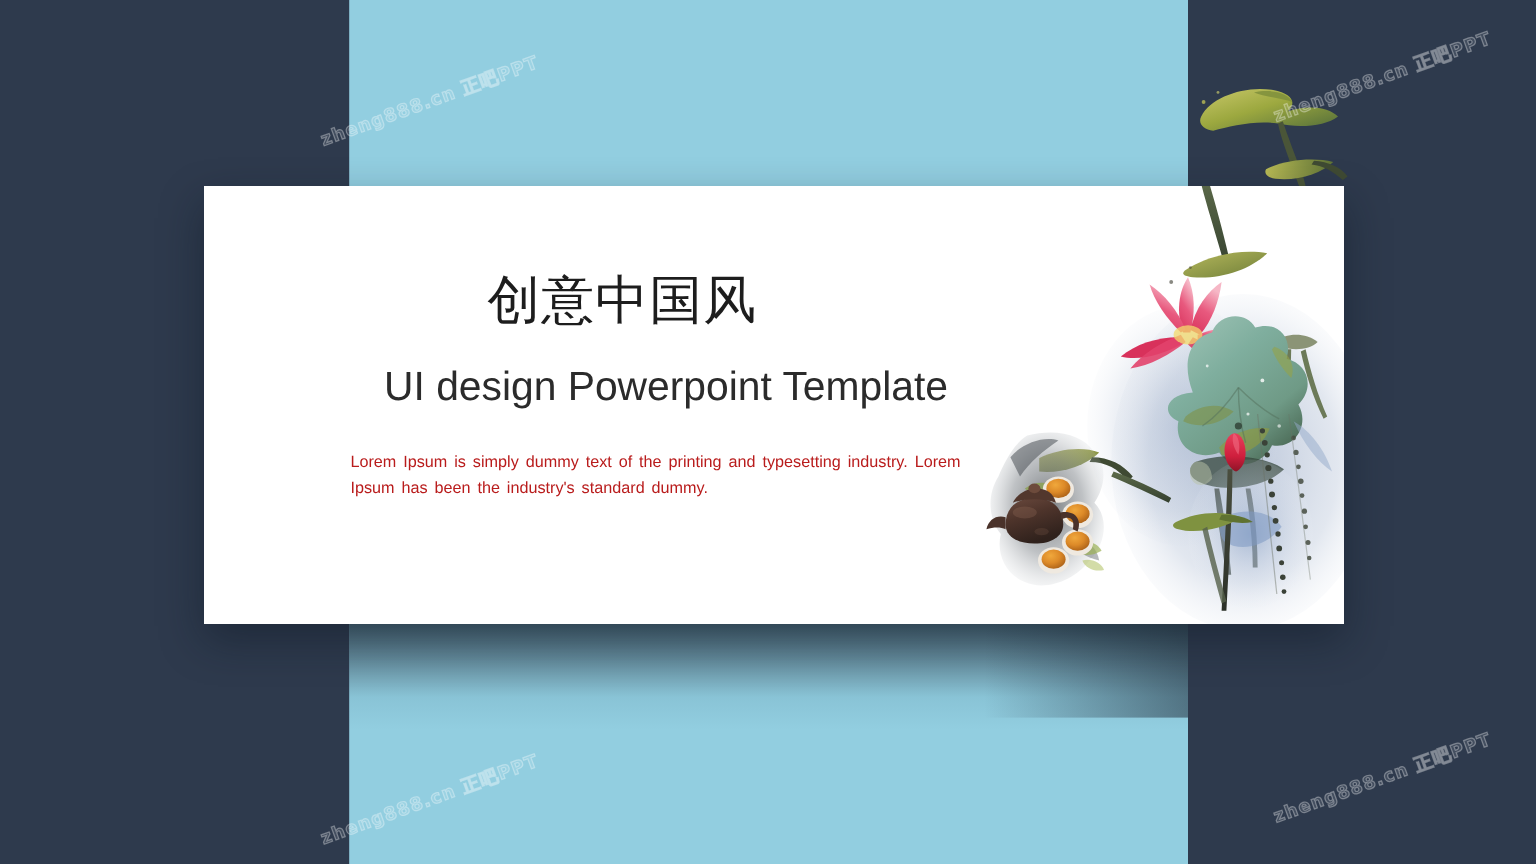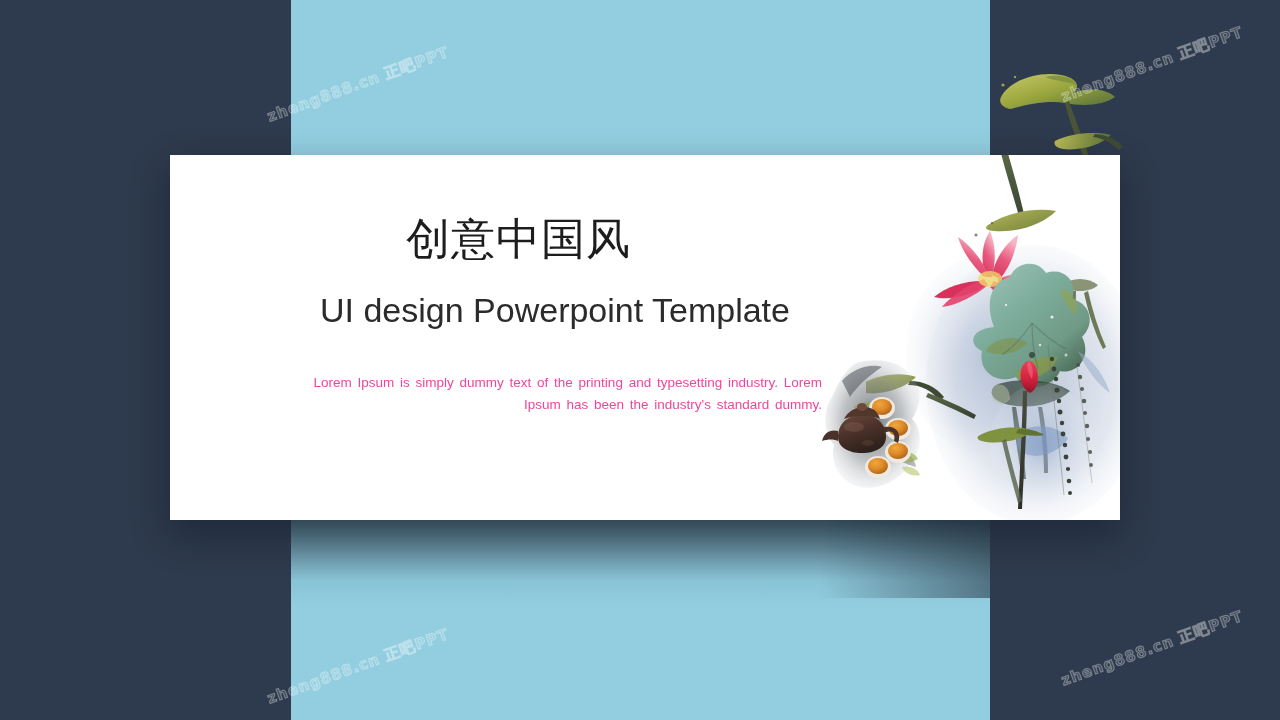--- a/index.html
+++ b/index.html
@@ -66,21 +66,21 @@
     height: 365px;
     background: #ffffff;
     box-shadow: 0 14px 34px rgba(10,18,30,0.42);
     overflow: hidden;
   }
 
   
   .text-block {
     position: absolute;
     left: 0;
-    top: 0;
+    top: 12px;
     width: 660px;
     height: 297px;
   }
   .title-cn {
     position: absolute;
     left: 236px;
     top: 62px;
     margin: 0;
     font-family: "DejaVu Sans", "Liberation Sans", sans-serif;
     font-size: 44px;
@@ -102,26 +102,26 @@
     font-weight: 400;
     color: #2b2b2b;
     line-height: 1;
     white-space: nowrap;
   }
   .desc {
     position: absolute;
     left: 120px;
     top: 205px;
     width: 520px;
-    margin: 12px;
-    text-align: right;
+    margin: 2px;
+    text-align: left;
     font-family: "Liberation Sans", sans-serif;
     font-size: 13.5px;
     font-weight: 400;
-    color: #ec4899;
+    color: #b91c1c;
     line-height: 1.62;
     word-spacing: 2px;
   }
 
   
   .art-lotus-main {
     position: absolute;
     right: -6px;
     top: -100px;
     width: 260px;

